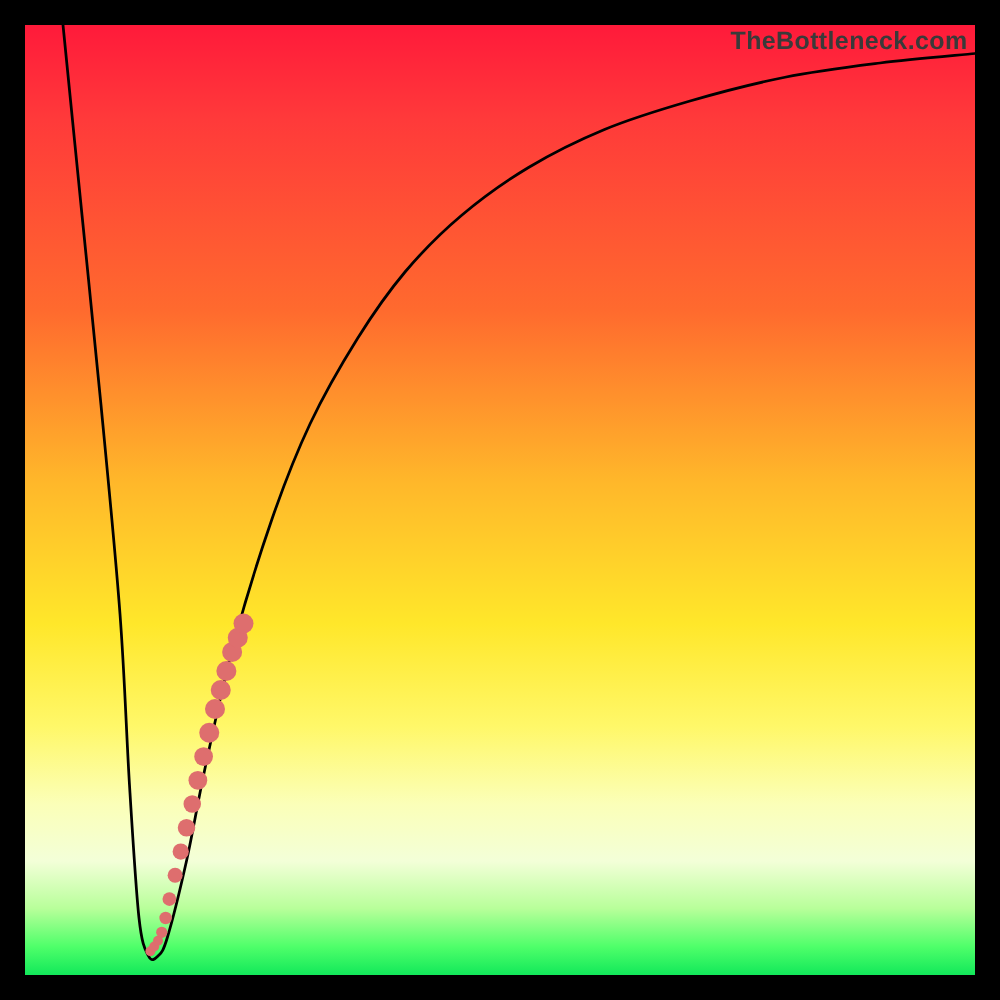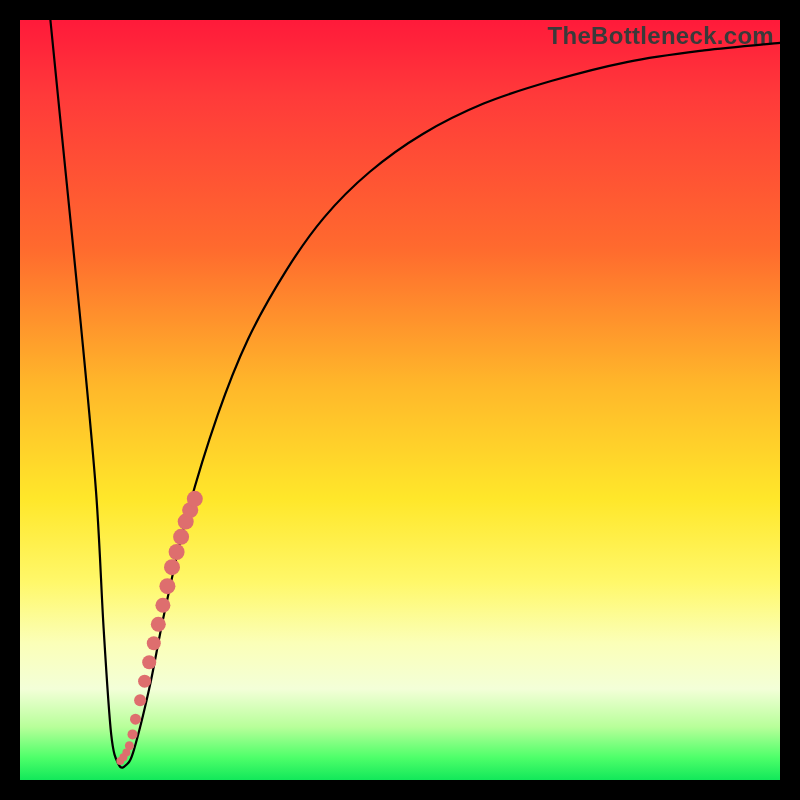--- a/index.html
+++ b/index.html
@@ -45,21 +45,21 @@
     top: 0;
     width: 760px;
     height: 760px;
     overflow: visible;
   }
   .watermark {
     position: absolute;
     top: 2px;
     right: 6px;
     color: #3a3a3a;
-    font-size: 24px;
+    font-size: 20px;
     font-weight: 600;
     letter-spacing: 0.3px;
     user-select: none;
   }
 </style>
 </head>
 <body>
 
 <div class="frame">
   <div class="plot">

